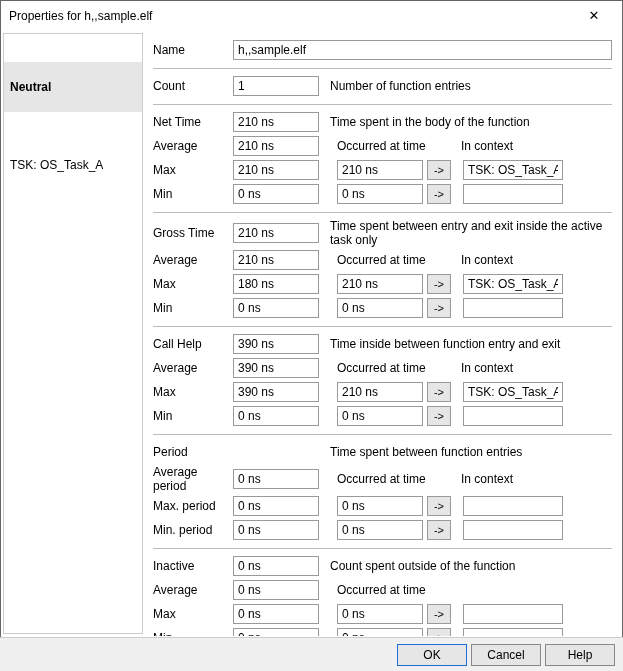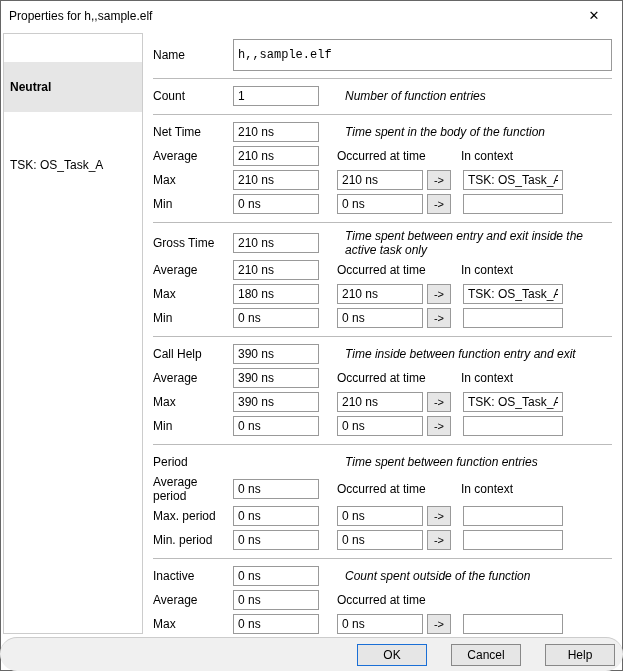--- a/index.html
+++ b/index.html
@@ -8,29 +8,29 @@
   .titlebar { height: 30px; line-height: 30px; padding: 4px 8px; display: flex; justify-content: space-between; align-items: center; }
   .titlebar .close { width: 40px; text-align: center; font-family: Arial; font-size: 13px; cursor: default; }
   .content { display: flex; height: calc(100% - 30px - 34px); }
   .sidebar { width: 140px; border: 1px solid #ccc; margin: 2px 0 2px 2px; background: #fff; }
   .sidebar-item { padding: 18px 6px; margin-top: 28px; }
   .sidebar-item.selected { background: #e6e6e6; font-weight: 700; }
   .main { flex: 1; padding: 6px 10px; overflow-y: auto; }
   .row { display: flex; align-items: center; margin: 2px 0; min-height: 22px; }
   .lbl { width: 80px; flex-shrink: 0; }
   .val-input { width: 86px; height: 20px; border: 1px solid #999; padding: 1px 4px; font-family: inherit; font-size: 12px; }
-  .name-input { flex: 1; height: 32px; border: 1px solid #999; padding: 1px 4px; font-family: Liberation Mono, monospace; font-size: 12px; }
-  .desc { margin-left: 26px; flex: 1; white-space: normal; line-height: 14px; font-style: italic; }
+  .name-input { flex: 1; height: 20px; border: 1px solid #999; padding: 1px 4px; font-family: Liberation Sans, sans-serif; font-size: 12px; }
+  .desc { margin-left: 11px; flex: 1; white-space: normal; line-height: 14px; }
   .occ-lbl { margin-left: 18px; width: 124px; }
   .ctx-lbl { width: 120px; }
   .occ-input { margin-left: 18px; width: 86px; height: 20px; border: 1px solid #999; padding: 1px 4px; font-family: inherit; font-size: 12px; }
   .arrow-btn { width: 24px; height: 20px; border: 1px solid #999; background: #e6e6e6; margin-left: 4px; font-size: 11px; padding: 0; text-align: center; }
   .ctx-input { margin-left: 12px; width: 100px; height: 20px; border: 1px solid #999; padding: 1px 4px; font-family: inherit; font-size: 12px; }
   hr.sep { border: none; border-top: 1px solid #bbb; margin: 7px 0 6px 0; }
-  .footer { position: absolute; bottom: 0; left: 0; right: 0; height: 34px; border-top: 1px solid #ccc; display: flex; justify-content: flex-end; align-items: center; padding: 0 8px; gap: 24px; background: #f0f0f0; border-radius: 17px; }
+  .footer { position: absolute; bottom: 0; left: 0; right: 0; height: 34px; border-top: 1px solid #ccc; display: flex; justify-content: flex-end; align-items: center; padding: 0 8px; gap: 4px; background: #f0f0f0; }
   .footer button { width: 70px; height: 22px; border: 1px solid #888; background: #e6e6e6; font-family: inherit; font-size: 12px; }
   .footer button.primary { border: 1px solid #1a6fd6; }
 </style>
 </head>
 <body>
 
 <div class="titlebar">
   <span>Properties for h,,sample.elf</span>
   <span class="close">✕</span>
 </div>

